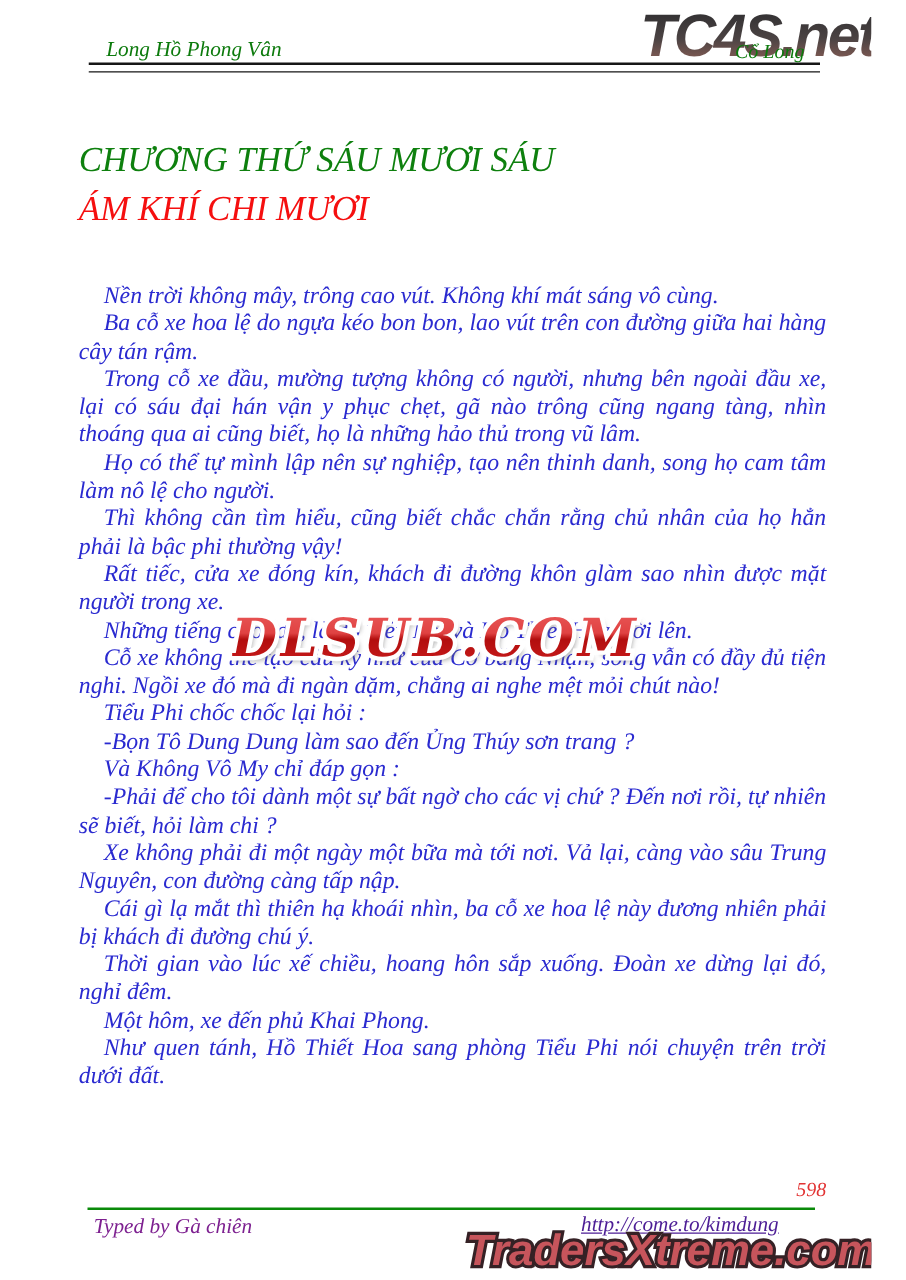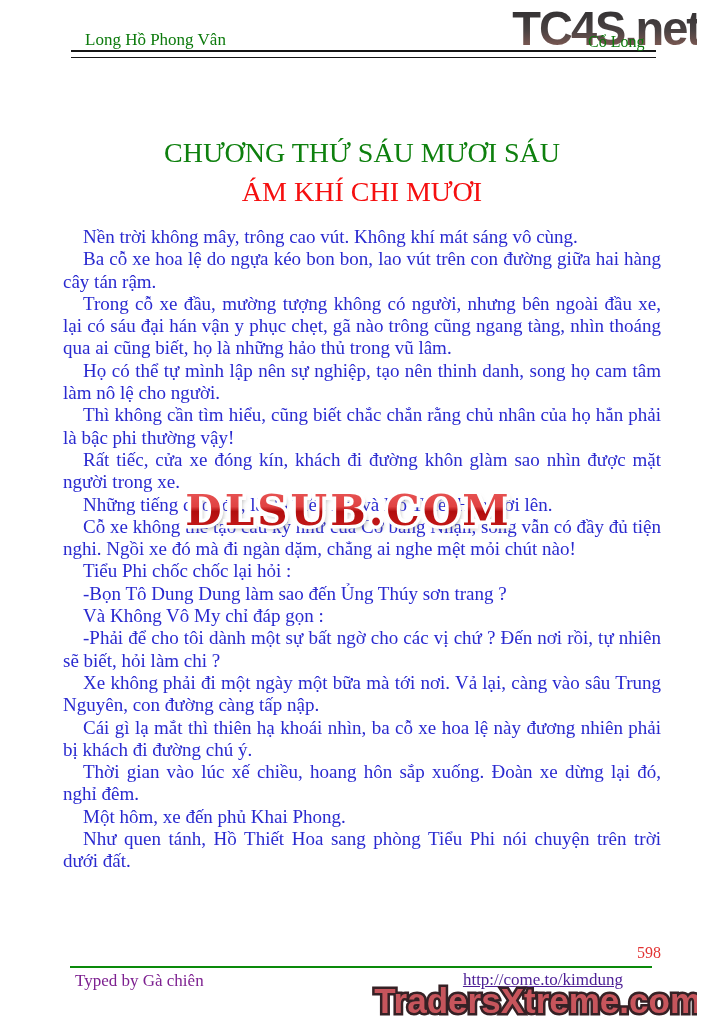--- a/index.html
+++ b/index.html
@@ -2,20 +2,21 @@
 <html lang="vi"><head>
 <meta charset="utf-8">
 <style>
   html,body{margin:0;padding:0;background:#ffffff;}
   .page{
     position:relative;
     width:697px;height:1024px;
     background:#ffffff;
     overflow:hidden;
     font-family:"Liberation Serif","DejaVu Serif",serif;
+    font-style:italic;
   }
   
   .hdr-left{
     position:absolute;left:85px;top:30px;
     font-size:17px;color:#0c7a0c;white-space:nowrap;z-index:3;
   }
   .hdr-right{
     position:absolute;left:588px;top:33px;
     font-size:16px;color:#0c7a0c;white-space:nowrap;z-index:4;
   }
@@ -33,21 +34,21 @@
       color:transparent;-webkit-text-fill-color:transparent;
     }
   }
   .hdr-rule{
     position:absolute;left:71px;top:50px;width:585px;height:5px;
     border-top:2px solid #161616;border-bottom:1px solid #161616;z-index:1;
   }
   
   .title-block{
     position:absolute;left:63px;top:109px;width:598px;
-    text-align:center;line-height:39px;margin-top:24px;
+    line-height:39px;
   }
   .title-1{font-size:28px;color:#0e800e;white-space:nowrap;}
   .title-2{font-size:28px;color:#f50f0f;white-space:nowrap;}
   
   .body-text{
     position:absolute;left:63px;top:226px;width:598px;
     font-size:19px;line-height:22.3px;color:#2a2ad0;
     text-align:justify;z-index:1;
   }
   .body-text p{margin:0;text-indent:20px;}

